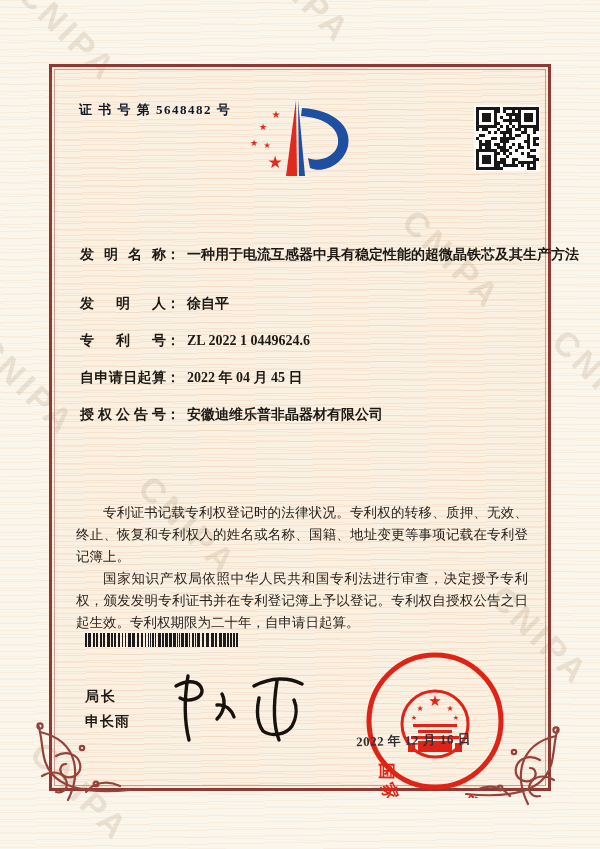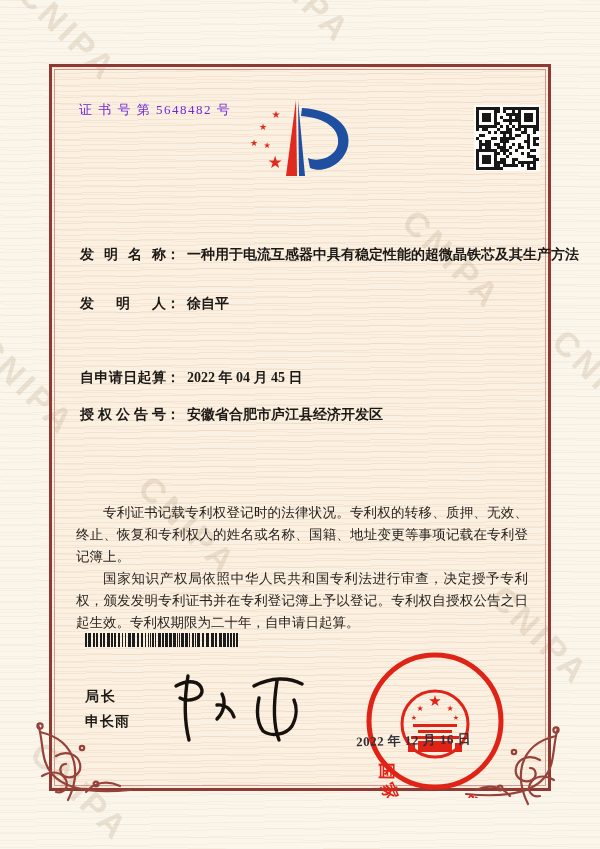--- a/index.html
+++ b/index.html
@@ -17,21 +17,21 @@
       repeating-linear-gradient(181deg, rgba(233,185,144,0.18) 0 1px, rgba(0,0,0,0) 1px 9px),
       rgba(250,240,226,0.85);}
   .watermark{position:absolute;z-index:1;font-family:"Liberation Sans","DejaVu Sans",sans-serif;
     font-size:34px;font-weight:bold;letter-spacing:4px;color:rgba(164,139,104,0.20);
     transform:rotate(45deg);white-space:nowrap;pointer-events:none;}
   .frame{position:absolute;left:49px;top:64px;width:502px;height:727px;z-index:2;
     border:3px solid #8d3a35;box-sizing:border-box;}
   .frame-inner{position:absolute;inset:2px;border:1px solid #cf9a91;}
   .flourish{position:absolute;z-index:2;}
   .content{position:absolute;inset:0;z-index:3;}
-  .certno{position:absolute;left:79px;top:101px;font-size:13px;font-weight:normal;color:#6d28d9;letter-spacing:1.5px;}
+  .certno{position:absolute;left:79px;top:101px;font-size:13px;font-weight:bold;color:#0f172a;letter-spacing:1.5px;}
   .logo{position:absolute;left:226px;top:96px;}
   .qr{position:absolute;left:474px;top:105px;width:66px;height:66px;background:#fefdfb;}
   .qr i{position:absolute;width:3px;height:3px;background:#181818;}
   .title{position:absolute;left:0;top:179px;width:100%;text-align:center;
     font-size:30px;font-weight:bold;color:#171411;letter-spacing:17px;padding-left:17px;box-sizing:border-box;}
   .row{position:absolute;left:80px;font-size:14px;font-weight:bold;color:#1d1a16;white-space:nowrap;}
   .row .lbl{display:inline-block;width:86px;text-align:justify;text-align-last:justify;}
   .row .colon{display:inline-block;margin-right:7px;}
   .row .lbl2{display:inline-block;width:86px;text-align:justify;text-align-last:justify;margin-left:20px;}
   .r1{top:246px;} .r2{top:295px;} .r3{top:332px;} .r4{top:369px;} .r5{top:406px;} .r6{top:443px;} .r7{top:480px;}
@@ -353,25 +353,28 @@
         <i style="left:59px;top:62px"></i>
       </div>
 
 
     <div class="row r2">
       <span class="lbl">发明人</span><span class="colon">：</span><span class="val">徐自平</span>
     </div>
     <div class="row r1">
       <span class="lbl">发明名称</span><span class="colon">：</span><span class="val">一种用于电流互感器中具有稳定性能的超微晶铁芯及其生产方法</span>
     </div>
+    <div class="row r3">
+      <span class="lbl">专利号</span><span class="colon">：</span><span class="val">ZL 2022 1 0449624.6</span>
+    </div>
     <div class="row r4">
       <span class="lbl">自申请日起算</span><span class="colon">：</span><span class="val">2022 年 04 月 45 日</span>
     </div>
     <div class="row r5">
-      <span class="lbl">授权公告号</span><span class="colon">：</span><span class="val">安徽省合肥市庐江县经济开发区</span>
+      <span class="lbl">授权公告号</span><span class="colon">：</span><span class="val">安徽迪维乐普非晶器材有限公司</span>
     </div>
 
     <div class="legal">
       <p>专利证书记载专利权登记时的法律状况。专利权的转移、质押、无效、终止、恢复和专利权人的姓名或名称、国籍、地址变更等事项记载在专利登记簿上。</p>
       <p>国家知识产权局依照中华人民共和国专利法进行审查，决定授予专利权，颁发发明专利证书并在专利登记簿上予以登记。专利权自授权公告之日起生效。专利权期限为二十年，自申请日起算。</p>
     </div>
 
     <div class="barcode">
         <i style="left:0px;width:2px"></i>
         <i style="left:3px;width:3px"></i>

